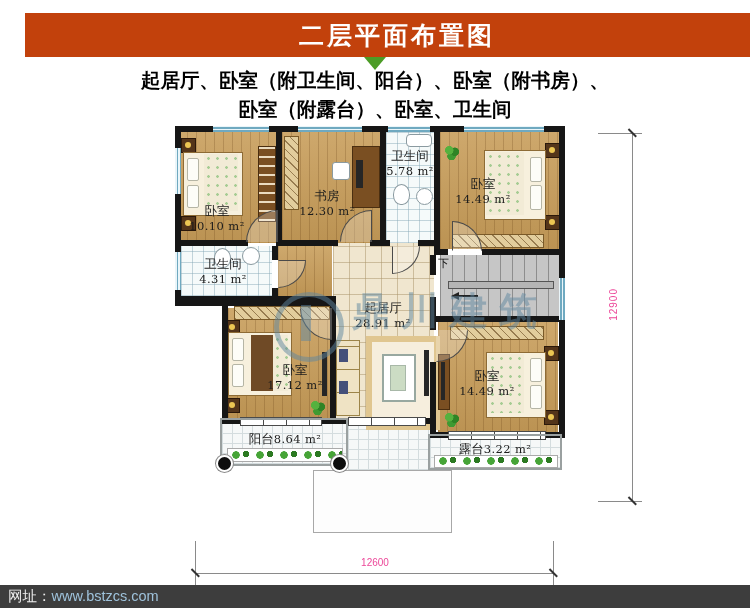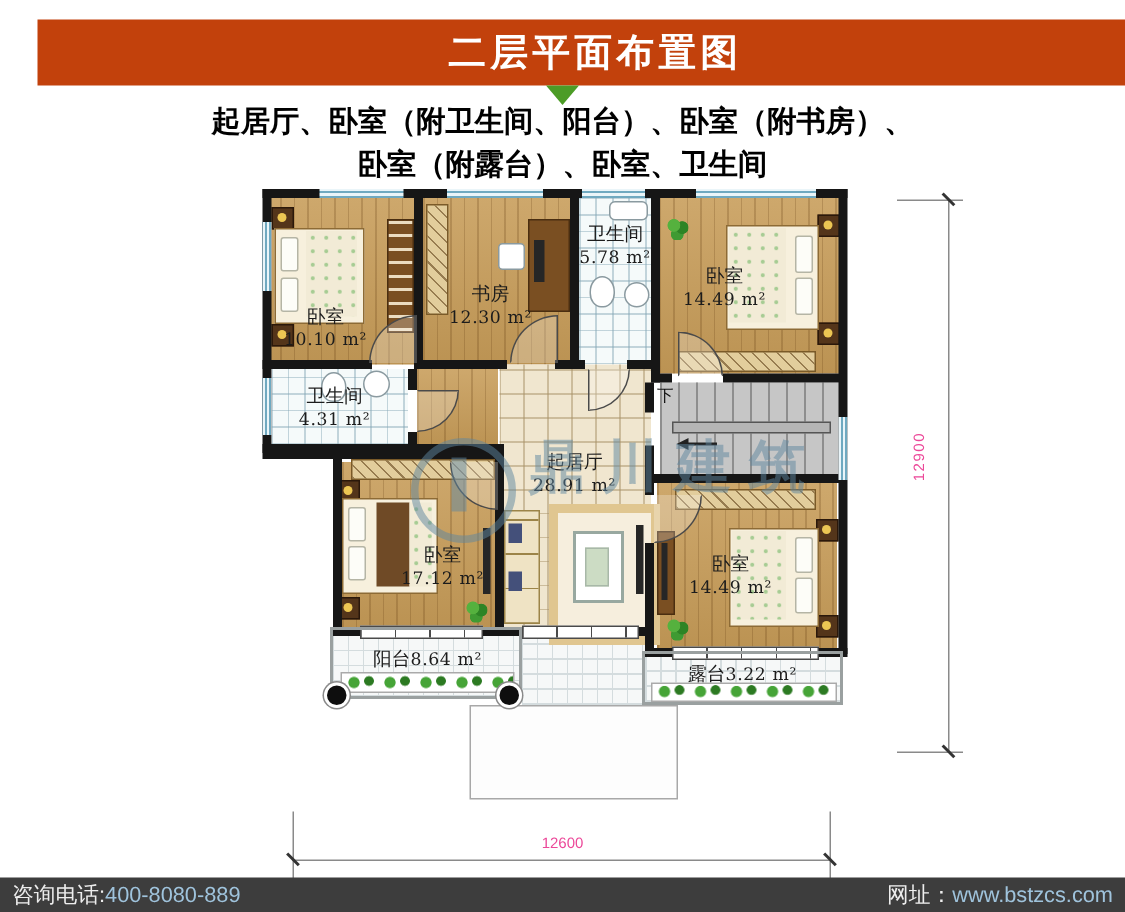--- a/index.html
+++ b/index.html
@@ -299,19 +299,16 @@
 
   <div class="wm">
     <div class="ring">
         <i></i>
       </div>
     <div class="cn">鼎川建筑</div>
   </div>
 
   <div class="footer">
     <span>
-      <span>咨询电话:</span><span class="ac">400-8080-889</span>
-    </span>
-    <span>
       <span>网址：</span><span class="ac">www.bstzcs.com</span>
     </span>
   </div>
 </div>
 
 </body></html>

